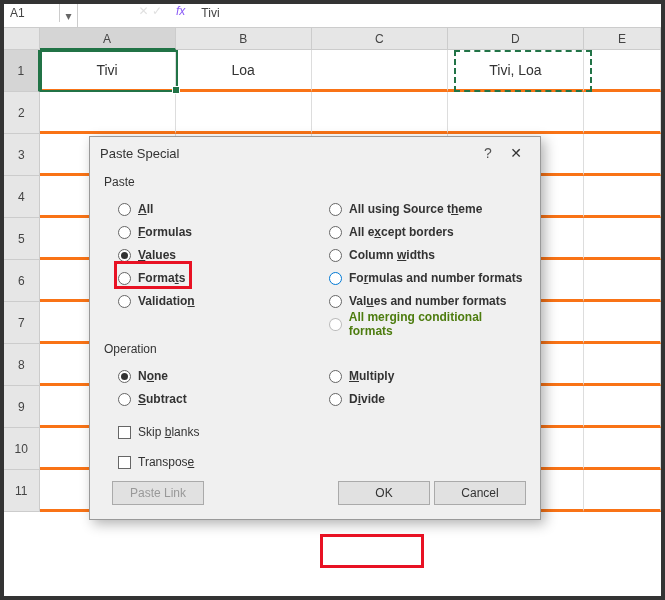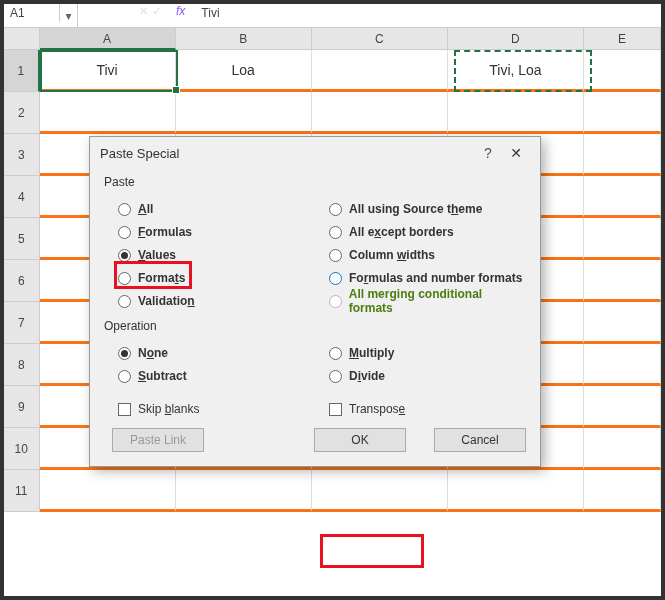--- a/index.html
+++ b/index.html
@@ -46,24 +46,24 @@
   .radio-row { display:flex; align-items:center; margin: 5px 0 5px 14px; height:18px;}
   .radio { width:13px; height:13px; border:1px solid #666; border-radius:50%; margin-right:7px; display:flex; align-items:center; justify-content:center; background:#fff;}
   .radio.sel::after { content:""; width:7px; height:7px; background:#333; border-radius:50%; }
   .radio.blue { border-color:#0078d4; }
   .radio-label .u { text-decoration: underline; }
   .radio-row.disabled .radio-label { color:#4d7c0f; }
   .radio-row.disabled .radio { border-color:#bbb; }
   
   .check-row { display:flex; align-items:center; margin: 12px 0 4px 14px;}
   .check { width:13px; height:13px; border:1px solid #666; margin-right:7px; background:#fff;}
-  .check-cols { display:flex; }
+  .check-cols { display:flex;flex-direction:column; }
   .check-cols .radio-col { flex:1; }
   
-  .dlg-buttons { display:flex; justify-content:flex-end; gap:28px; padding: 8px 0 4px; border-top: none;}
+  .dlg-buttons { display:flex; justify-content:flex-end; gap:4px; padding: 8px 0 4px; border-top: none;}
   .btn { width: 92px; height: 24px; border:1px solid #aaa; background:#e1e1e1; font-size:12px; color:#333; display:flex; align-items:center; justify-content:center; cursor:pointer;}
   .btn.disabled { color:#999; }
   .paste-link-wrap { flex:1; display:flex; padding-left:8px;}
   
   .hl-red { border: 3px solid #e81123; position:absolute; pointer-events:none; }
   .hl-values { left: 110px; top: 257px; width: 78px; height: 28px; }
   .hl-ok { left: 316px; top: 530px; width: 104px; height: 34px; }
 </style>
 </head>
 <body>
@@ -222,20 +222,24 @@
             <span class="radio-label">All e<span class="u">x</span>cept borders</span>
           </div>
           <div class="radio-row">
             <span class="radio"></span>
             <span class="radio-label">Column <span class="u">w</span>idths</span>
           </div>
           <div class="radio-row">
             <span class="radio blue"></span>
             <span class="radio-label">Fo<span class="u">r</span>mulas and number formats</span>
           </div>
+          <div class="radio-row">
+            <span class="radio"></span>
+            <span class="radio-label">Val<span class="u">u</span>es and number formats</span>
+          </div>
           <div class="radio-row disabled">
             <span class="radio"></span>
             <span class="radio-label">All mer<span class="u">g</span>ing conditional formats</span>
           </div>
         </div>
     </div>
     <div class="section-label">Operation</div>
     <div class="radio-cols">
       <div class="radio-col" id="op-left">
           <div class="radio-row">

